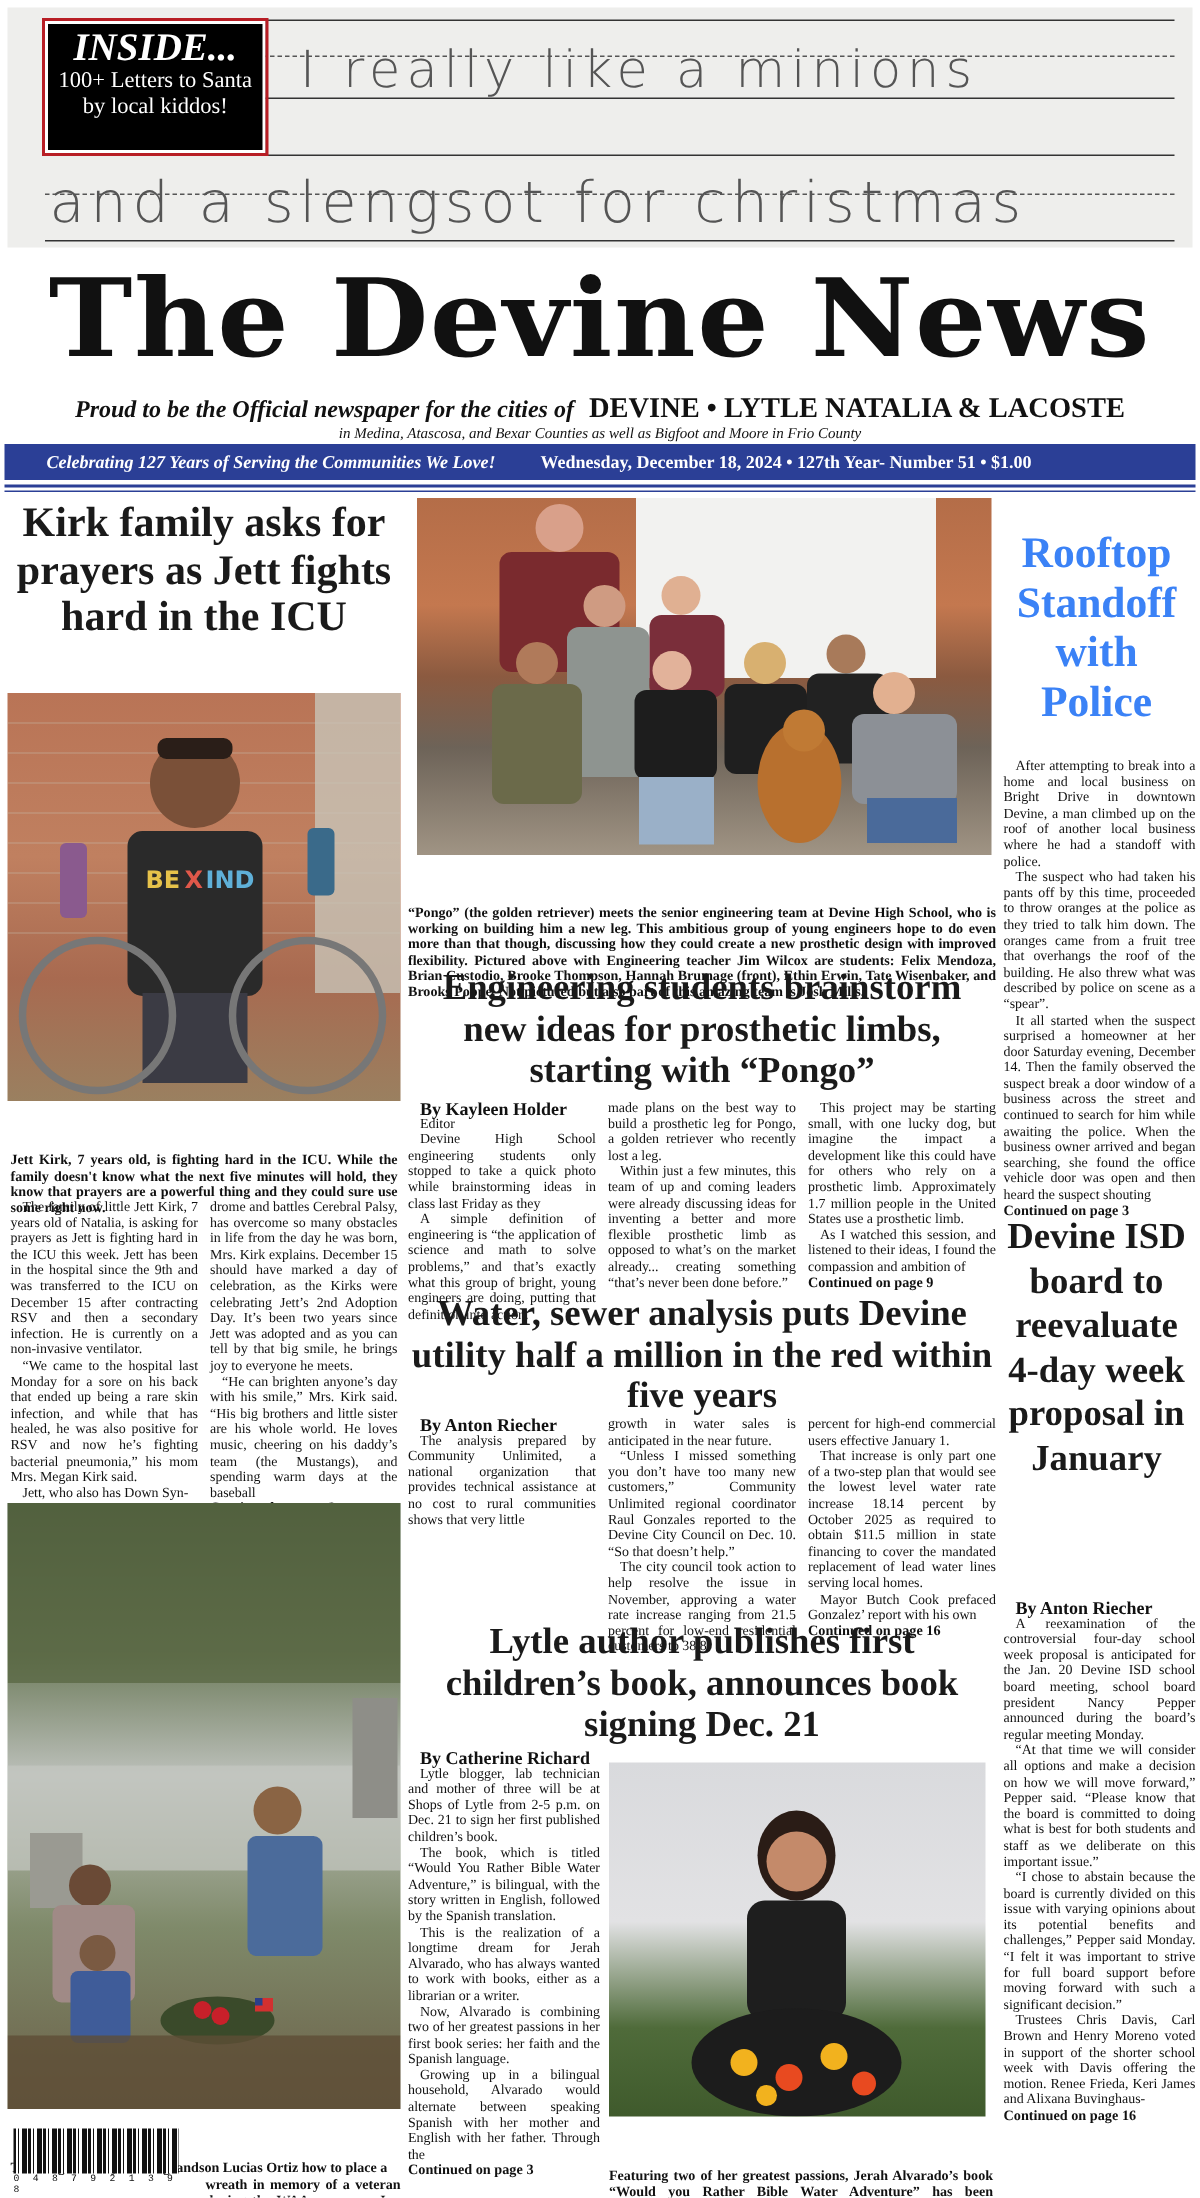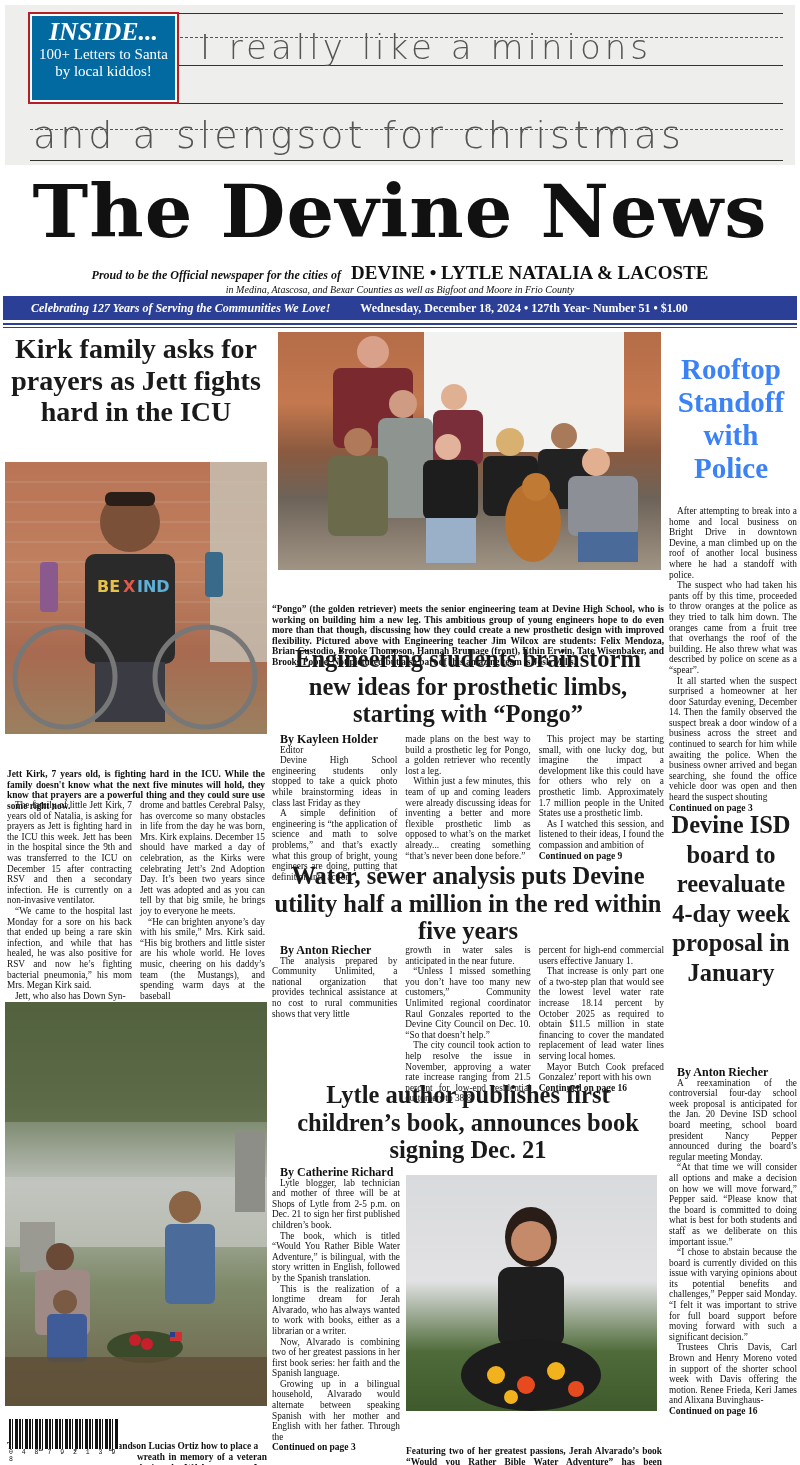--- a/index.html
+++ b/index.html
@@ -7,29 +7,29 @@
   body { font-family: "Liberation Serif", serif; color: #111; position: relative; }
 
   
   .letter-strip { position: absolute; left: 5px; top: 5px; width: 790px; height: 160px; background: #eeeeec; }
   .ruled { position: absolute; left: 25px; right: 12px; height: 1px; background: #333; }
   .dash { position: absolute; left: 25px; right: 12px; height: 0; border-top: 1px dashed #555; }
   .hand { position: absolute; font-family: "DejaVu Sans", sans-serif; color: #555; letter-spacing: 4px; font-weight: 300; }
   .hand1 { left: 195px; top: 22px; font-size: 34px; }
   .hand2 { left: 28px; top: 108px; font-size: 38px; }
 
-  .inside-box { position: absolute; left: 25px; top: 9px; width: 147px; height: 88px; background: #0369a1; border: 2px solid #fff; outline: 2px solid #b81e25; color: #fff; text-align: center; }
+  .inside-box { position: absolute; left: 25px; top: 9px; width: 147px; height: 88px; background: #000000; border: 2px solid #fff; outline: 2px solid #b81e25; color: #fff; text-align: center; }
   .inside-title { font-family: "Liberation Serif", serif; font-style: italic; font-weight: bold; font-size: 26px; line-height: 28px; margin-top: 2px; }
   .inside-text { font-family: "Liberation Serif", serif; font-weight: normal; font-size: 15px; line-height: 17px; }
 
   
   .masthead { position: absolute; left: 0; top: 168px; width: 800px; height: 90px; text-align: center; }
   .mast-title { font-family: "DejaVu Serif", serif; font-weight: bold; font-size: 72px; letter-spacing: 1px; line-height: 88px; color: #111; transform: scaleX(1.04); }
   .tagline { position: absolute; top: 262px; left: 0; width: 800px; text-align: center; }
-  .tag-italic { font-style: italic; font-weight: bold; font-size: 12px; font-family: "Liberation Serif", serif; }
+  .tag-italic { font-style: italic; font-weight: bold; font-size: 16px; font-family: "Liberation Serif", serif; }
   .tag-cities { font-weight: bold; font-size: 19px; font-family: "Liberation Serif", serif; margin-left: 6px; }
   .counties { position: absolute; top: 284px; left: 0; width: 800px; text-align: center; font-style: italic; font-size: 10px; }
   .blue-band { position: absolute; left: 3px; top: 296px; width: 794px; height: 24px; background: #2b3f96; color: #fff; font-weight: bold; font-size: 12px; display: flex; align-items: center; padding-left: 28px; }
   .band-left { font-style: italic; }
   .band-right { margin-left: 30px; }
   .band-line { position: absolute; left: 3px; width: 794px; height: 2px; background: #2b3f96; }
 
   
   .body-text { font-size: 9.3px; line-height: 10.6px; text-align: justify; }
   .body-text p { text-indent: 8px; }

